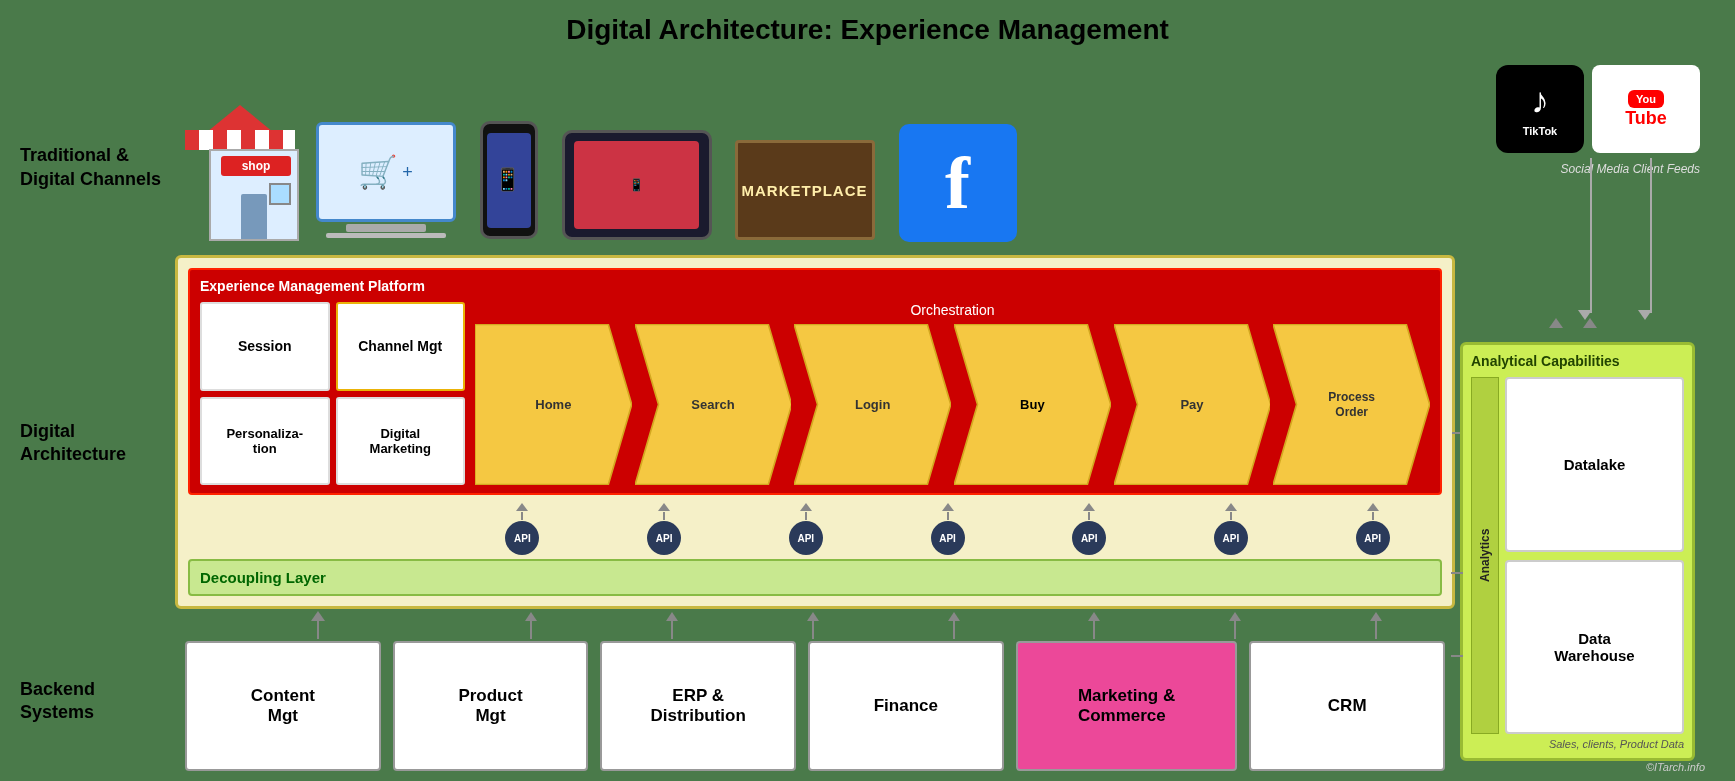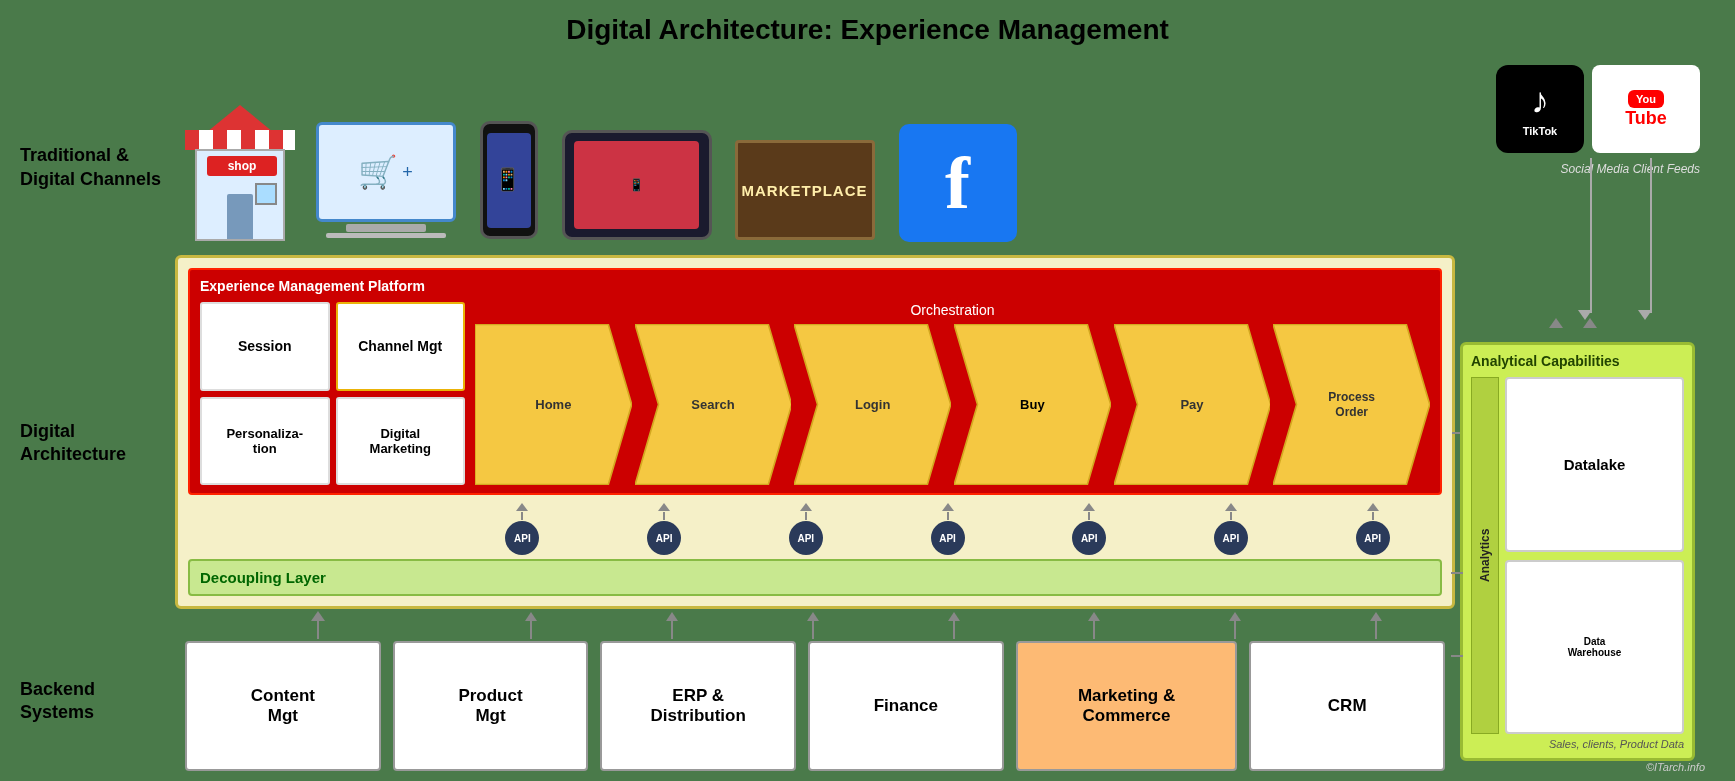--- a/index.html
+++ b/index.html
@@ -62,21 +62,21 @@
 
       <div style="height:195px; display:flex; flex-direction:row; align-items:flex-end; gap:18px; padding:10px 10px 10px 10px;">
 
         <div style="width:110px; height:140px; display:flex; flex-direction:column; align-items:center; justify-content:flex-end;">
           <div style="position:relative; width:110px; height:140px;">
 
             <div style="position:absolute; top:0; left:0; width:110px; height:0; border-left:55px solid transparent; border-right:55px solid transparent; border-bottom:45px solid #dd3333;"></div>
 
             <div style="position:absolute; top:25px; left:0; width:110px; height:20px; background:repeating-linear-gradient(90deg, #dd3333 0px, #dd3333 14px, white 14px, white 28px);"></div>
 
-            <div style="position:absolute; top:44px; left:10px; width:90px; height:92px; background:#ddeeff; border:2px solid #aaa;">
+            <div style="position:absolute; top:44px; left:24px; width:90px; height:92px; background:#ddeeff; border:2px solid #aaa;">
 
               <div style="position:absolute; top:5px; left:10px; width:70px; height:20px; background:#dd2222; border-radius:3px; display:flex; align-items:center; justify-content:center; color:white; font-size:12px; font-weight:bold;">shop</div>
 
               <div style="position:absolute; bottom:0; left:30px; width:26px; height:45px; background:#7799bb; border-radius:2px 2px 0 0;"></div>
 
               <div style="position:absolute; top:32px; right:6px; width:22px; height:22px; background:#aaddff; border:2px solid #888;"></div>
             </div>
           </div>
         </div>
 
@@ -281,21 +281,21 @@
             <div style="width:2px;height:18px;background:#888;"></div>
           </div>
         </div>
       </div>
 
       <div style="height:130px; display:flex; flex-direction:row; gap:12px; padding:0 10px;">
         <div style="background:white;border:2px solid #999;border-radius:4px;flex:1;display:flex;align-items:center;justify-content:center;text-align:center;font-size:17px;font-weight:bold;font-family:Arial,sans-serif;padding:6px;">Content<br>Mgt</div>
         <div style="background:white;border:2px solid #999;border-radius:4px;flex:1;display:flex;align-items:center;justify-content:center;text-align:center;font-size:17px;font-weight:bold;font-family:Arial,sans-serif;padding:6px;">Product<br>Mgt</div>
         <div style="background:white;border:2px solid #999;border-radius:4px;flex:1;display:flex;align-items:center;justify-content:center;text-align:center;font-size:17px;font-weight:bold;font-family:Arial,sans-serif;padding:6px;">ERP &amp;<br>Distribution</div>
         <div style="background:white;border:2px solid #999;border-radius:4px;flex:1;display:flex;align-items:center;justify-content:center;text-align:center;font-size:17px;font-weight:bold;font-family:Arial,sans-serif;padding:6px;">Finance</div>
-        <div style="background:#fdba74;border:2px solid #999;border-radius:4px;flex:1;display:flex;align-items:center;justify-content:center;text-align:center;font-size:17px;font-weight:bold;font-family:Arial,sans-serif;padding:19px;">Marketing &amp;<br>Commerce</div>
+        <div style="background:#ec4899;border:2px solid #999;border-radius:4px;flex:1;display:flex;align-items:center;justify-content:center;font-size:17px;font-weight:bold;font-family:Arial,sans-serif;padding:19px;">Marketing &amp;<br>Commerce</div>
         <div style="background:white;border:2px solid #999;border-radius:4px;flex:1;display:flex;align-items:center;justify-content:center;text-align:center;font-size:17px;font-weight:bold;font-family:Arial,sans-serif;padding:6px;">CRM</div>
       </div>
 
     </div>
 
     <div style="position:absolute; right:20px; top:258px; width:235px; bottom:10px; display:flex; flex-direction:column;">
 
       <div style="display:flex; flex-direction:row; justify-content:center; gap:20px; height:20px; margin-bottom:4px; padding-right:10px;">
         <div style="display:flex; flex-direction:column; align-items:center;">
           <div style="width:0;height:0;border-left:7px solid transparent;border-right:7px solid transparent;border-bottom:10px solid #888;"></div>
@@ -310,21 +310,21 @@
 
         <div style="position:absolute; left:-12px; top:55%; width:12px; height:2px; background:#888;"></div>
         <div style="position:absolute; left:-12px; top:75%; width:12px; height:2px; background:#888;"></div>
 
         <div style="display:flex; flex-direction:row; flex:1; gap:6px;">
 
           <div style="width:28px; background:#b0d040; border:1px solid #88aa22; display:flex; align-items:center; justify-content:center; writing-mode:vertical-rl; transform:rotate(180deg); font-size:12px; font-weight:bold; color:#222; font-family:Arial,sans-serif;">Analytics</div>
 
           <div style="flex:1; display:flex; flex-direction:column; gap:8px;">
             <div style="background:white; border:2px solid #ccc; border-radius:4px; flex:1; display:flex; align-items:center; justify-content:center; font-size:15px; font-weight:bold; font-family:Arial,sans-serif;">Datalake</div>
-            <div style="background:white; border:2px solid #ccc; border-radius:4px; flex:1; display:flex; align-items:center; justify-content:center; font-size:10px; font-weight:bold; font-family:Arial,sans-serif; text-align:center;">Data<br>Warehouse</div>
+            <div style="background:white; border:2px solid #ccc; border-radius:4px; flex:1; display:flex; align-items:center; justify-content:center; font-size:15px; font-weight:bold; font-family:Arial,sans-serif; text-align:center;">Data<br>Warehouse</div>
           </div>
         </div>
 
         <div style="font-size:11px; font-style:italic; color:#555; text-align:right; margin-top:4px; font-family:Arial,sans-serif;">Sales, clients, Product Data</div>
       </div>
     </div>
 
   </div>
 
   <div style="position:absolute; bottom:8px; right:30px; font-size:11px; font-style:italic; color:#ccc; font-family:Arial,sans-serif;">©ITarch.info</div>

